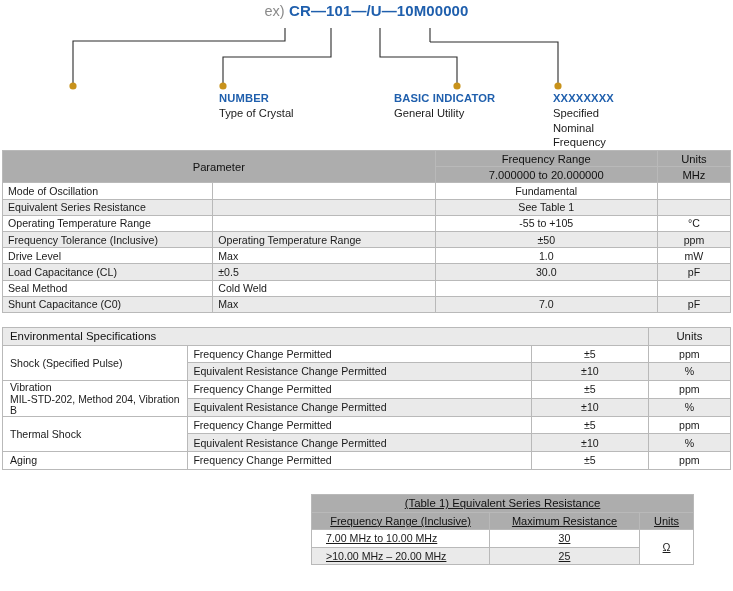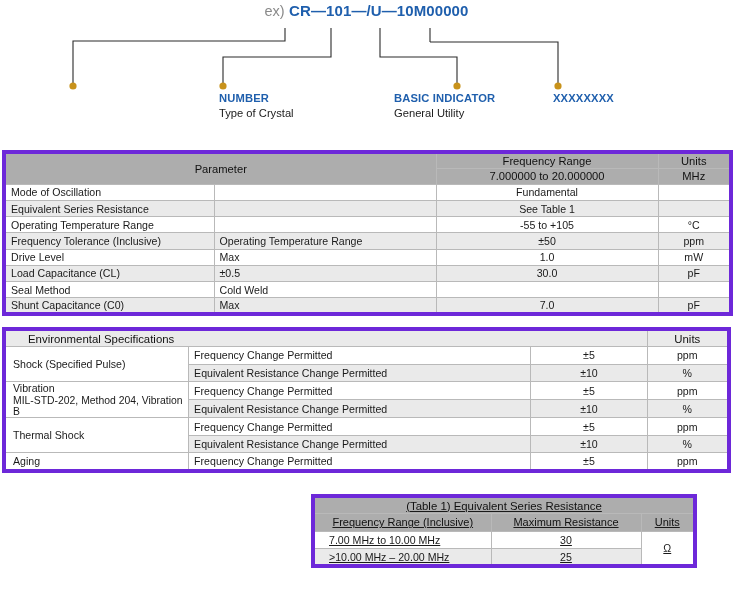--- a/index.html
+++ b/index.html
@@ -62,21 +62,21 @@
     font-size: 11.2px;
     margin-top: 1px;
   }
   .pn-callout.narrow .pn-desc { width: 88px; }
 
   
   .dt {
     border-collapse: collapse;
     table-layout: fixed;
     font-size: 10.6px;
-    border: 4px solid #6d28d9;
+    border: 1px solid #6d28d9;
   }
   .dt td, .dt th {
     border: 1px solid #b9b9b9;
     padding: 0 5px;
     font-weight: normal;
     vertical-align: middle;
   }
   .hdr-gray {
     background: #adadad;
     font-weight: bold;
@@ -176,20 +176,21 @@
     <div class="pn-desc">General Utility</div>
   </div>
 
   <div class="pn-callout" style="left:219px;">
     <div class="pn-key">NUMBER</div>
     <div class="pn-desc">Type of Crystal</div>
   </div>
 
   <div class="pn-callout narrow" style="left:553px;">
     <div class="pn-key">XXXXXXXX</div>
+    <div class="pn-desc">Specified Nominal Frequency</div>
   </div>
 </div>
 
 <table class="dt" id="param-table">
   <colgroup>
     <col class="c-name">
       <col class="c-cond">
       <col class="c-val">
       <col class="c-unit">
   </colgroup>
@@ -258,21 +259,21 @@
 
 <table class="dt" id="env-table">
   <colgroup>
     <col class="e-name">
       <col class="e-cond">
       <col class="e-val">
       <col class="e-unit">
   </colgroup>
   <thead>
     <tr>
-      <th class="hdr-light" colspan="3" style="text-align:left;padding-left:22px;margin-left:7px;">Environmental Specifications</th>
+      <th class="hdr-light" colspan="3" style="text-align:left;padding-left:7px;margin-left:7px;">Environmental Specifications</th>
       <th class="hdr-light ctr">Units</th>
     </tr>
   </thead>
   <tbody>
     <tr>
       <td class="e-name" rowspan="2">Shock (Specified Pulse)</td>
       <td>Frequency Change Permitted</td>
       <td class="ctr">±5</td>
       <td class="ctr">ppm</td>
     </tr>

